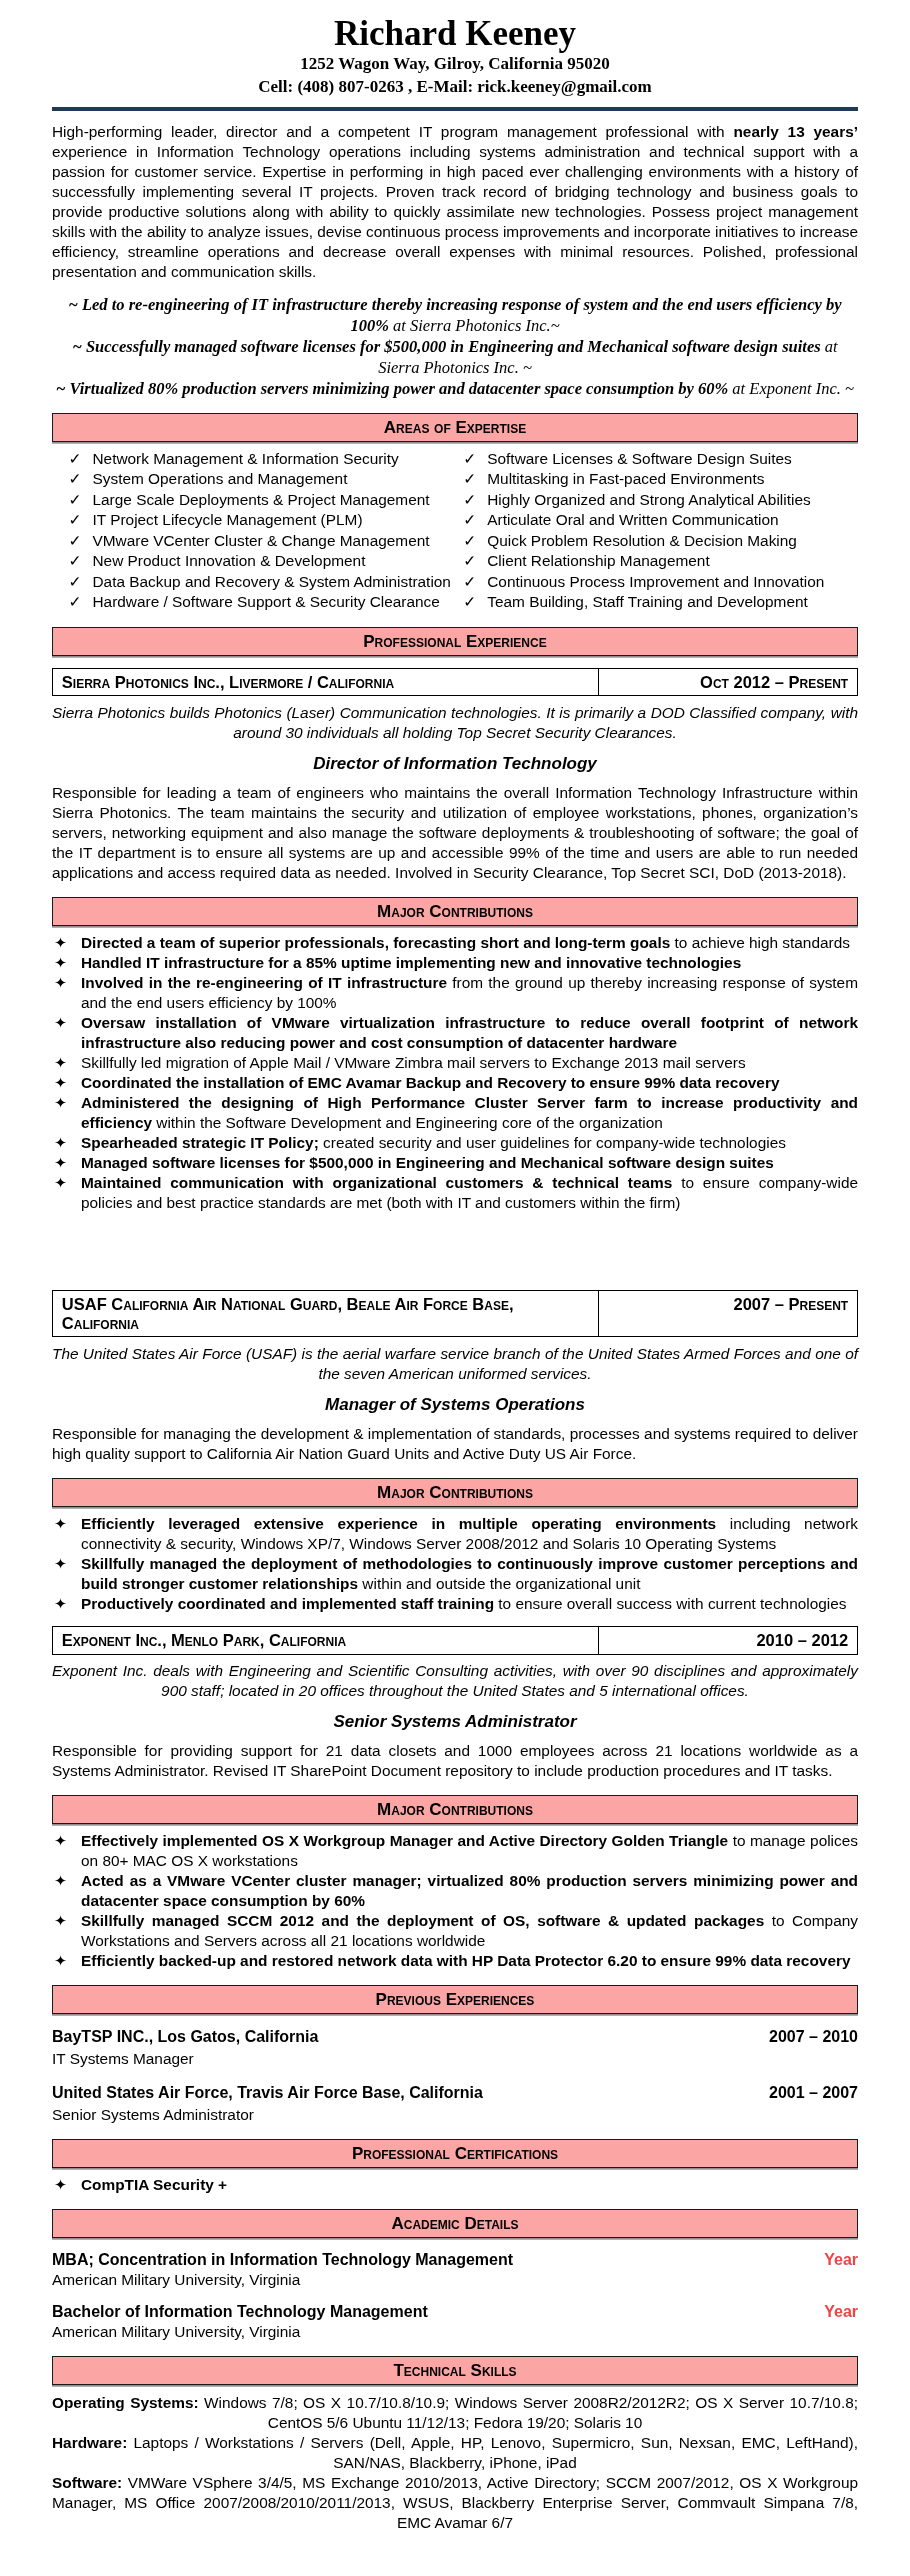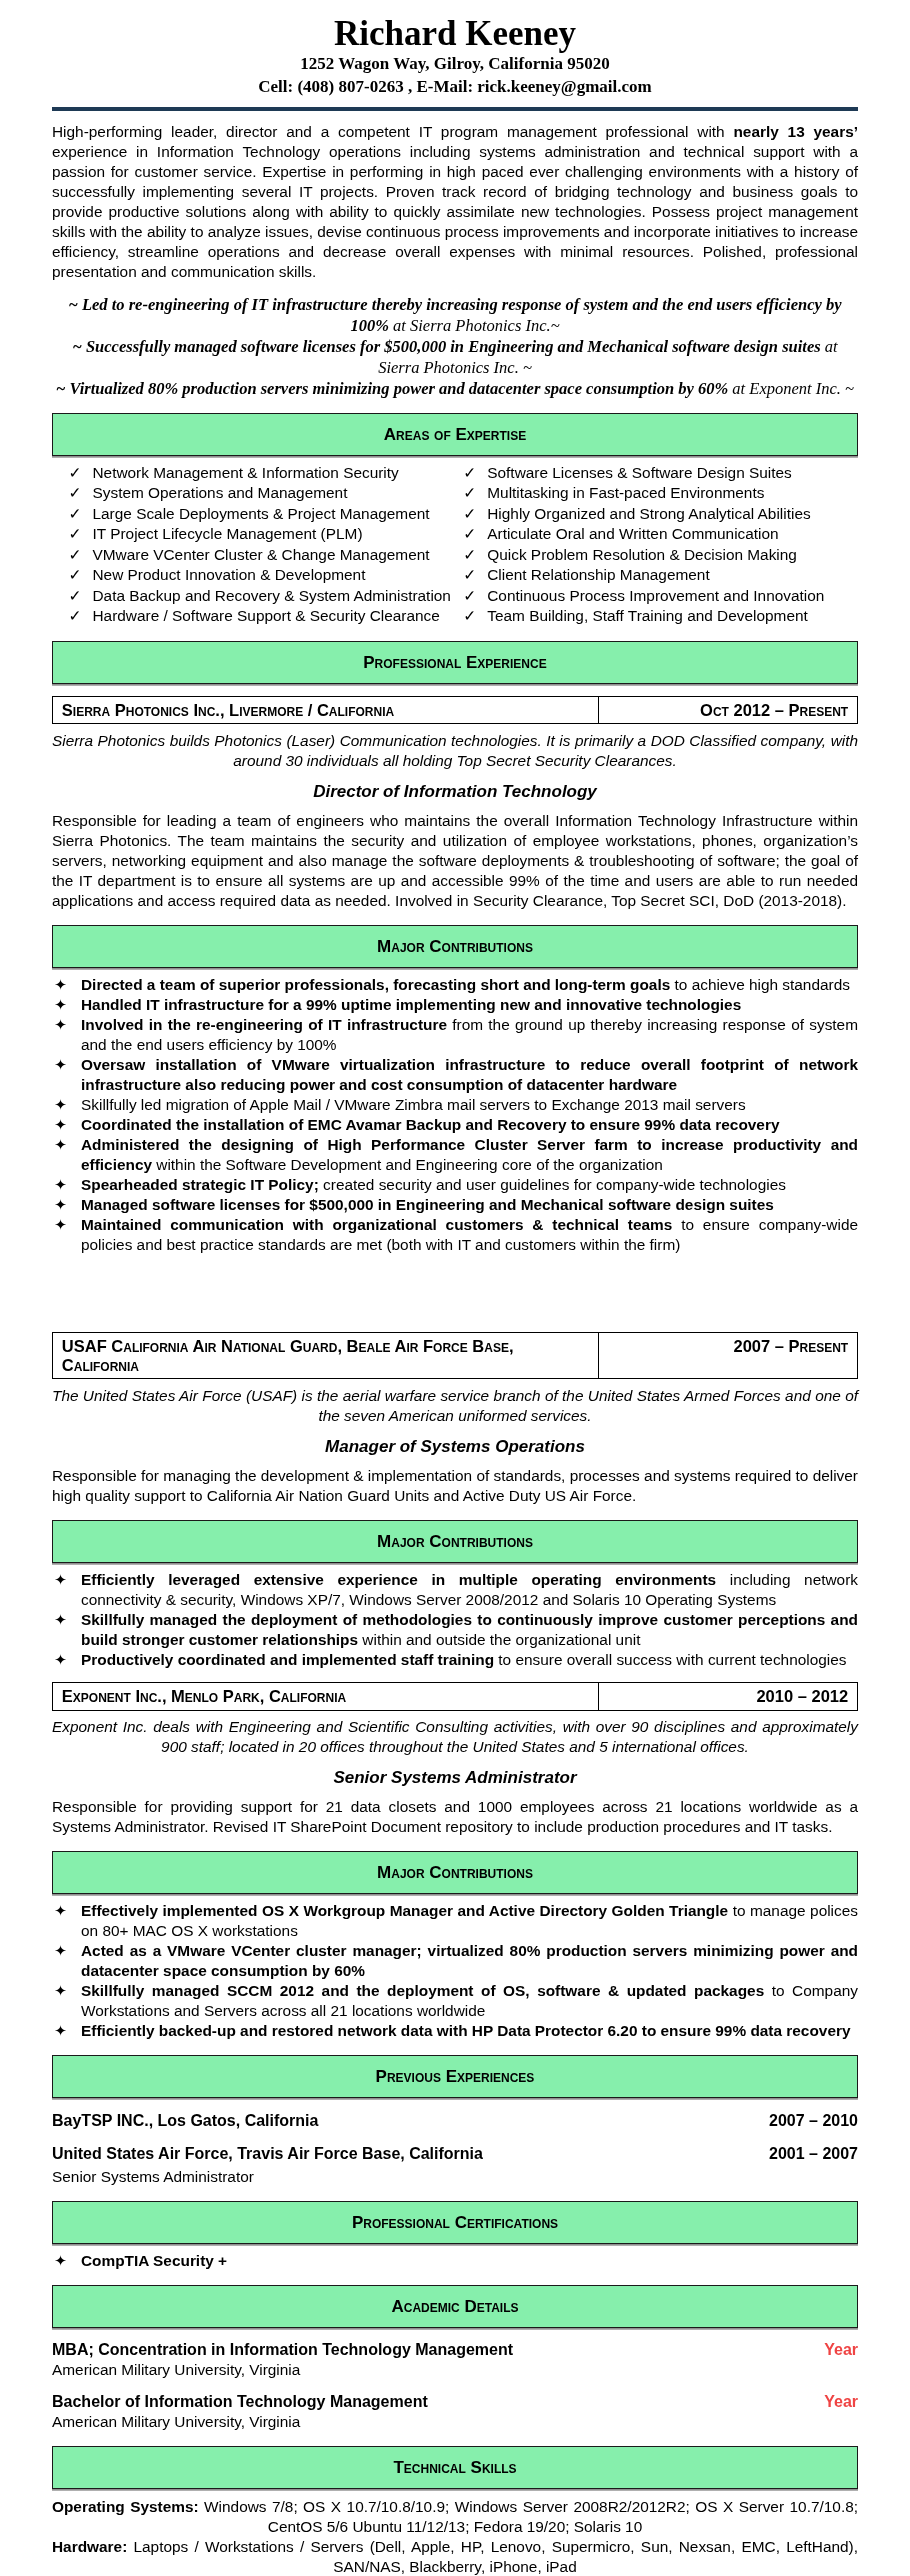--- a/index.html
+++ b/index.html
@@ -14,23 +14,23 @@
   .navy-rule{height:3.9px;background:#1e3a55;margin-top:8.8px;}
   .headline{font-family:"Liberation Serif",serif;font-weight:bold;font-size:22px;line-height:25px;
         text-align:center;margin:21px 0 0 0;}
   
   .summary{text-align:justify;margin:11px 0 0 0;}
   .quotes{margin-top:12px;}
   .quote{font-family:"Liberation Serif",serif;font-style:italic;font-weight:bold;font-size:16.5px;
          line-height:21px;text-align:center;margin:0;}
   .quote .co{font-weight:normal;}
   
-  .bar{background:#86efac;border:1.7px solid #1a1a1a;box-shadow:0 1.7px 0 #8f8f8f;
+  .bar{background:#fca5a5;border:1.7px solid #1a1a1a;box-shadow:0 1.7px 0 #8f8f8f;
        text-align:center;font-weight:bold;font-variant:small-caps;font-size:17px;line-height:19px;
-       padding:11px 0;margin:14.3px 0 0 0;}
+       padding:4px 0;margin:14.3px 0 0 0;}
   
   .grid2{display:grid;grid-template-columns:1fr 1fr;margin:6.6px 0 0 16.5px;}
   .exl{list-style:none;margin:0;padding:0;}
   .exl li{line-height:20.4px;}
   .check{display:inline-block;width:24px;}
   
   .company-box{display:flex;border:1.7px solid #000;margin-top:12px;font-weight:bold;
        font-variant:small-caps;font-size:16.5px;line-height:19px;}
   .cb-left{flex:0 0 66%;border-right:1.7px solid #000;padding:3.9px 5.5px 3.9px 8.8px;}
   .cb-right{flex:1;text-align:right;padding:3.9px 8.8px 3.9px 5.5px;}
@@ -126,21 +126,21 @@
     <div class="cb-right">Oct 2012 – Present</div>
   </div>
   <p class="about">Sierra Photonics builds Photonics (Laser) Communication technologies. It is primarily a DOD Classified company, with around 30 individuals all holding Top Secret Security Clearances.</p>
   <h3 class="role">Director of Information Technology</h3>
   <p class="resp">Responsible for leading a team of engineers who maintains the overall Information Technology Infrastructure within Sierra Photonics. The team maintains the security and utilization of employee workstations, phones, organization’s servers, networking equipment and also manage the software deployments &amp; troubleshooting of software; the goal of the IT department is to ensure all systems are up and accessible 99% of the time and users are able to run needed applications and access required data as needed. Involved in Security Clearance, Top Secret SCI, DoD (2013-2018).</p>
   <div class="bar">Major Contributions</div>
   <ul class="bullets">
 
       <li><span class="mark">✦</span><b>Directed a team of superior professionals, forecasting short and long-term goals</b><span> to achieve high standards</span></li>
 
-      <li><span class="mark">✦</span><b>Handled IT infrastructure for a 99% uptime implementing new and innovative technologies</b><span></span></li>
+      <li><span class="mark">✦</span><b>Handled IT infrastructure for a 85% uptime implementing new and innovative technologies</b><span></span></li>
 
       <li><span class="mark">✦</span><b>Involved in the re-engineering of IT infrastructure</b><span> from the ground up thereby increasing response of system and the end users efficiency by 100%</span></li>
 
       <li><span class="mark">✦</span><b>Oversaw installation of VMware virtualization infrastructure to reduce overall footprint of network infrastructure also reducing power and cost consumption of datacenter hardware</b><span></span></li>
 
       <li><span class="mark">✦</span><b></b><span>Skillfully led migration of Apple Mail / VMware Zimbra mail servers to Exchange 2013 mail servers</span></li>
 
       <li><span class="mark">✦</span><b>Coordinated the installation of EMC Avamar Backup and Recovery to ensure 99% data recovery</b><span></span></li>
 
       <li><span class="mark">✦</span><b>Administered the designing of High Performance Cluster Server farm to increase productivity and efficiency</b><span> within the Software Development and Engineering core of the organization</span></li>
@@ -191,20 +191,21 @@
     </ul>
 
   <div class="bar">Previous Experiences</div>
   <div>
 
       <div class="prev">
         <div class="prev-row">
           <span>BayTSP INC., Los Gatos, California</span>
           <span>2007 – 2010</span>
         </div>
+        <div class="prev-role">IT Systems Manager</div>
       </div>
 
       <div class="prev">
         <div class="prev-row">
           <span>United States Air Force, Travis Air Force Base, California</span>
           <span>2001 – 2007</span>
         </div>
         <div class="prev-role">Senior Systems Administrator</div>
       </div>
     </div>

